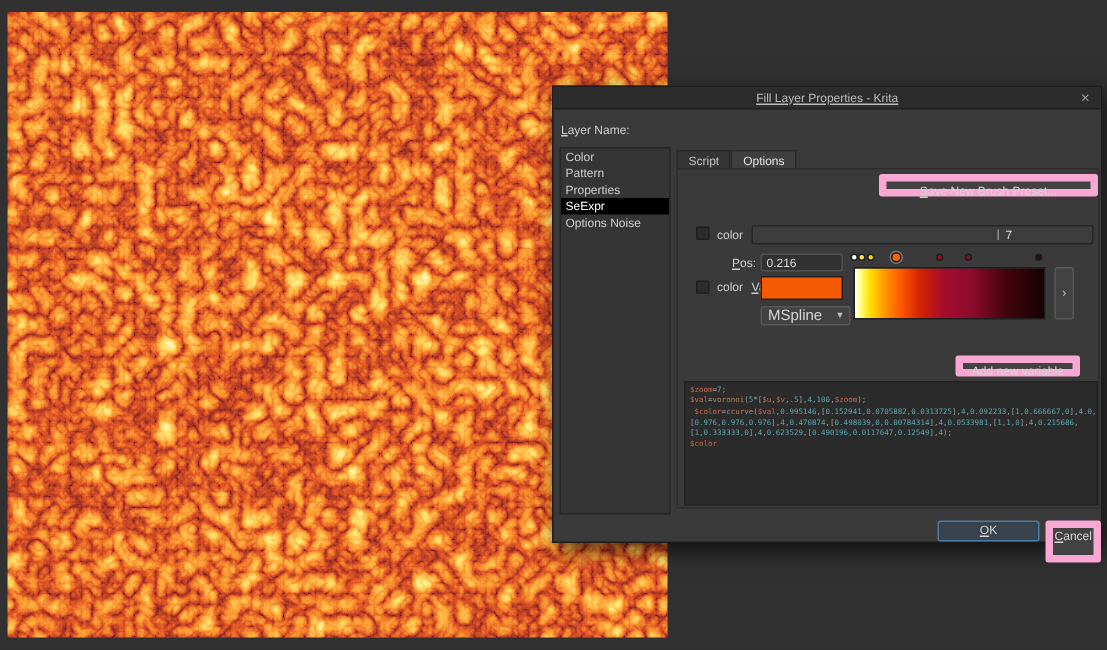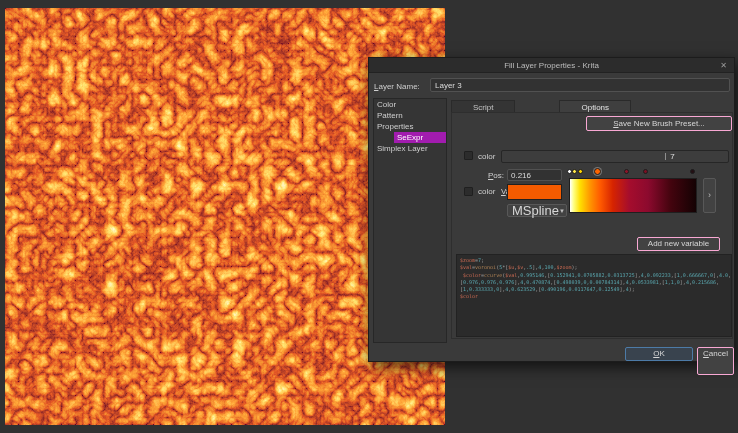--- a/index.html
+++ b/index.html
@@ -11,47 +11,47 @@
   .canvas-wrap { position:absolute; left:5px; top:8px; width:440px; height:417px; z-index:1; }
   .canvas-wrap svg { display:block; }
 
   
   .dialog { position:absolute; left:368px; top:57px; width:367px; height:305px;
             background:#3a3a3a; border:1px solid #1c1c1c; z-index:2;
             box-shadow:3px 5px 14px rgba(0,0,0,.65); }
   .titlebar { position:absolute; left:0; top:0; width:100%; height:15px;
               background:#2c2c2c; border-bottom:1px solid #222;
               display:flex; align-items:center; justify-content:center; }
-  .titlebar .title { font-size:8px; color:#bcbcbc; }
+  .titlebar .title { font-size:8px; color:#bcbcbc;text-decoration:underline; }
   .close-btn { position:absolute; right:5px; top:2px; width:11px; height:11px;
                color:#9a9a9a; font-size:8px; line-height:11px; text-align:center; cursor:default; }
 
   .lbl { font-size:8px; color:#cfcfcf; }
   u { text-decoration:underline; }
 
   .layer-label { position:absolute; left:5px; top:24px; }
   .layer-input { position:absolute; left:61px; top:20px; width:300px; height:14px;
                  background:#323232; border:1px solid #515151; border-radius:2px;
                  color:#dcdcdc; font-size:8px; padding:0 4px; font-family:"Liberation Sans",sans-serif; }
 
   
   .gen-list { position:absolute; left:4px; top:40px; width:74px; height:245px;
               background:#353535; border:1px solid #272727; overflow:hidden; }
   .list-item { height:11px; line-height:11px; padding-left:3px; font-size:8px; color:#cfcfcf; }
-  .list-item.selected { background:#a21caf; color:#ffffff;margin-left:20px; }
+  .list-item.selected { background:#000000; color:#ffffff; }
 
   
   .tabbar { position:absolute; left:82px; top:42px; height:13px; display:flex; }
-  .tab { height:13px; line-height:13px; padding:0 21px; font-size:8px; color:#c4c4c4;
+  .tab { height:13px; line-height:13px; padding:0 7px; font-size:8px; color:#c4c4c4;
          background:#343434; border:1px solid #2a2a2a; border-bottom:1px solid #2a2a2a; }
-  .tab.active { background:#3f3f3f; border-bottom:1px solid #3f3f3f; color:#e2e2e2;margin-left:44px; }
+  .tab.active { background:#3f3f3f; border-bottom:1px solid #3f3f3f; color:#e2e2e2; }
   .tab-frame { position:absolute; left:82px; top:54px; width:282px; height:227px;
                border:1px solid #2e2e2e; background:#3a3a3a; }
 
-  .btn { background:#424242; border:1px solid #f9a8d4; border-radius:2px; color:#d6d6d6;
+  .btn { background:#424242; border:5px solid #f9a8d4; border-radius:2px; color:#d6d6d6;
          font-size:8px; text-align:center; }
   .save-preset-btn { position:absolute; left:217px; top:58px; width:146px; height:15px; line-height:13px; }
   .add-var-btn { position:absolute; left:268px; top:179px; width:83px; height:14px; line-height:12px; }
 
   .checkbox { position:absolute; width:9px; height:9px; background:#2c2c2c; border:1px solid #1f1f1f; border-radius:1px; }
   .var-name { position:absolute; font-size:8px; color:#cfcfcf; }
 
   
   .slider { position:absolute; left:132px; top:92px; width:228px; height:13px;
             background:#3d3d3d; border:1px solid #262626; border-radius:2px; }
@@ -60,21 +60,21 @@
 
   
   .mini-lbl { position:absolute; font-size:8px; color:#cfcfcf; }
   .pos-input { position:absolute; left:138px; top:111px; width:55px; height:12px;
                background:#323232; border:1px solid #515151; border-radius:2px;
                color:#dcdcdc; font-size:8px; padding:0 3px; font-family:"Liberation Sans",sans-serif; }
   .swatch { position:absolute; left:138px; top:126px; width:55px; height:16px; border:1px solid #202020; }
   .interp-select { position:absolute; left:138px; top:146px; width:60px; height:13px;
                    background:#424242; border:1px solid #585858; border-radius:2px;
                    display:flex; align-items:center; }
-  .interp-select .sel-text { flex:1; font-size:13px; color:#d6d6d6; padding-left:4px; }
+  .interp-select .sel-text { flex:1; font-size:10px; color:#d6d6d6; padding-left:4px; }
   .interp-select .arrow { font-size:6px; color:#bdbdbd; padding-right:3px; }
 
   .stops-bar { position:absolute; left:200px; top:110px; width:128px; height:9px; }
   .stop { position:absolute; top:1px; width:5px; height:5px; border-radius:50%; border:1px solid #1d1d1d; }
   .stop.sel { width:7px; height:7px; top:0; box-shadow:0 0 0 1px #777; }
   .gradient-box { position:absolute; left:200px; top:120px; width:128px; height:35px;
                   border:1px solid #1f1f1f; }
   .grad-next-btn { position:absolute; left:334px; top:120px; width:13px; height:35px;
                    background:#424242; border:1px solid #585858; border-radius:2px;
                    color:#bdbdbd; font-size:9px; line-height:33px; text-align:center; }
@@ -116,28 +116,27 @@
   </div>
 
   <div class="dialog">
 
     <div class="titlebar">
       <span class="title">Fill Layer Properties - Krita</span>
       <span class="close-btn">✕</span>
     </div>
 
     <span class="lbl layer-label"><u>L</u>ayer Name:</span>
-    <input class="layer-input" value="Layer 3" style="">
 
     <div class="gen-list">
         <div class="list-item">Color</div>
         <div class="list-item">Pattern</div>
         <div class="list-item">Properties</div>
         <div class="list-item selected">SeExpr</div>
-        <div class="list-item">Simplex Layer</div>
+        <div class="list-item">Options Noise</div>
       </div>
 
     <div class="tabbar">
         <div class="tab">Script</div>
         <div class="tab active">Options</div>
       </div>
     <div class="tab-frame"></div>
 
     <div class="btn save-preset-btn"><u>S</u>ave New Brush Preset...</div>
 

